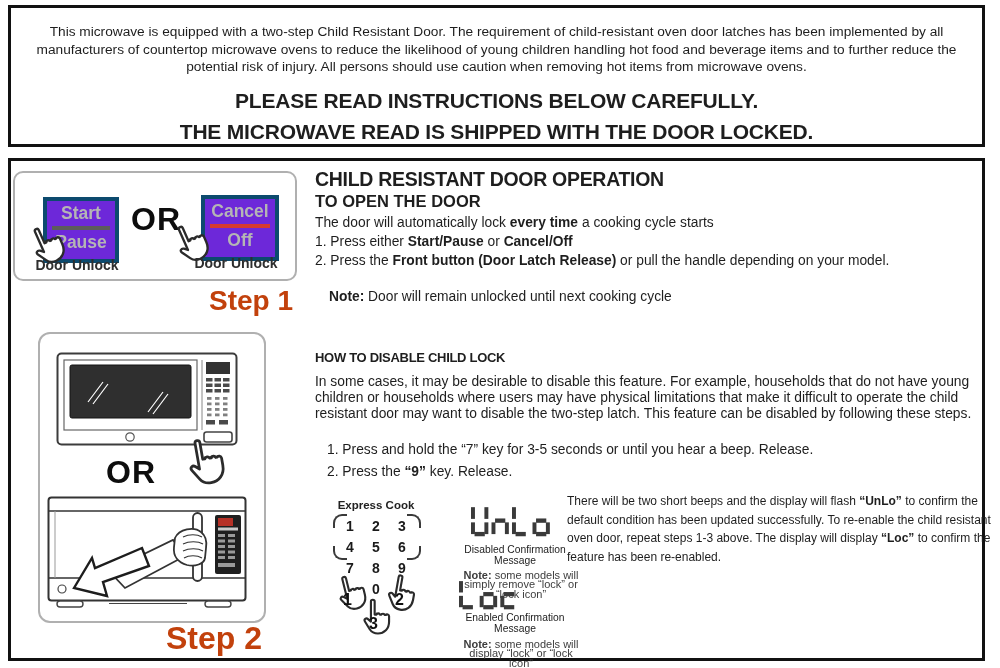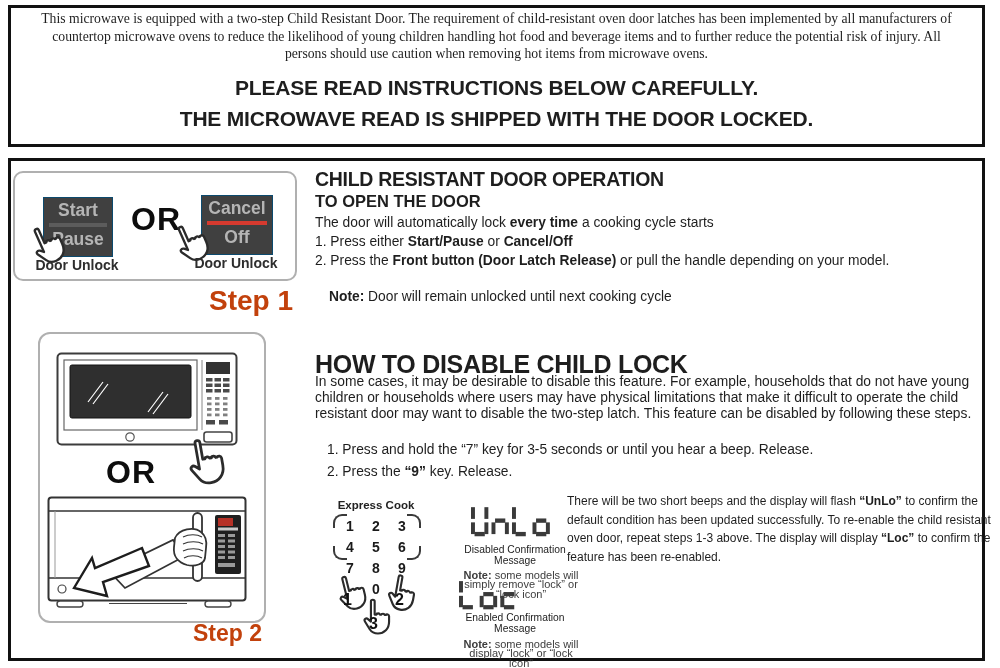--- a/index.html
+++ b/index.html
@@ -1,32 +1,32 @@
 <!DOCTYPE html>
 <html><head>
 <meta charset="utf-8">
 <style>
   html,body{margin:0;padding:0;background:#fff;}
   body{width:1000px;height:668px;position:relative;overflow:hidden;
        font-family:"Liberation Sans","DejaVu Sans",sans-serif;color:#1e1e1e;}
   .frame{position:absolute;border:3px solid #111;background:#fff;}
   #top-box{left:8px;top:5px;width:971px;height:136px;}
   #main-box{left:8px;top:158px;width:971px;height:497px;}
-  .notice{margin:2px 20px 0;text-align:center;font-size:13.7px;line-height:17.6px;font-family:Liberation Serif, serif;}
+  .notice{margin:15px 20px 0;text-align:center;font-size:13.7px;line-height:17.6px;}
   .warn{text-align:center;font-weight:bold;font-size:21px;letter-spacing:-0.2px;}
   #warn1{margin-top:13px;} #warn2{margin-top:7px;}
 
   
   .panel{position:absolute;border:2px solid #b0b0b0;border-radius:10px;background:#fff;}
   #step1-box{left:2px;top:10px;width:280px;height:106px;}
   #step2-box{left:27px;top:171px;width:224px;height:287px;border-radius:12px;}
   .step-label{position:absolute;text-align:right;font-weight:bold;font-size:28px;color:#c2410c;}
   #step1-label{left:2px;width:280px;top:124px;}
-  #step2-label{left:27px;width:224px;top:459px;font-size:23px;}
-  .demo-btn{position:absolute;background:#404040;border:1px solid #0c4a6e;}
+  #step2-label{left:27px;width:224px;top:459px;font-size:32px;}
+  .demo-btn{position:absolute;background:#6d28d9;border:4px solid #0c4a6e;}
   #btn-start{left:28px;top:24px;width:68px;height:58px;}
   #btn-cancel{left:186px;top:22px;width:70px;height:58px;}
   .k-top,.k-bot{height:25px;line-height:25px;text-align:center;font-weight:bold;
                 font-size:17.5px;color:#b5b5b5;}
   .k-line{height:4px;margin:0 5px;}
   .k-line.gray{background:#5c5c5c;} .k-line.red{background:#d63a2f;}
   .caption{position:absolute;text-align:center;font-weight:bold;font-size:14px;color:#2e2e2e;}
   #cap-left{left:5px;top:84px;width:114px;} #cap-right{left:166px;top:82px;width:110px;}
   .or{position:absolute;text-align:center;font-weight:bold;font-size:32px;
       letter-spacing:1px;color:#0d0d0d;}
@@ -37,21 +37,21 @@
   #hand-s2{left:142px;top:102px;width:46px;height:52px;transform:rotate(-10deg);}
   #mw1{position:absolute;left:16px;top:18px;} #mw2{position:absolute;left:7px;top:162px;}
 
   
   .rc{position:absolute;left:304px;}
   #r-title{top:7px;font-size:19.5px;font-weight:bold;letter-spacing:-0.3px;}
   #r-sub{top:31px;font-size:16.5px;font-weight:bold;}
   .body-line{font-size:13.8px;line-height:15.6px;}
   #r-intro{top:54px;} #r-item1{top:73px;} #r-item2{top:92px;width:672px;}
   #r-note{top:128px;left:318px;}
-  #d-title{top:189px;font-size:25px;font-weight:bold;letter-spacing:-0.3px;}
+  #d-title{top:189px;font-size:13px;font-weight:bold;letter-spacing:-0.3px;}
   #d-para{top:213px;width:680px;font-size:13.8px;line-height:16.2px;}
   .dstep{left:316px;font-size:13.8px;}
   #d-s1{top:281px;} #d-s2{top:303px;} #d-s3{top:325px;}
 
   
   #keypad{position:absolute;left:322px;top:338px;width:112px;height:152px;}
   #kp-label{position:absolute;left:2px;top:0;width:82px;text-align:center;
             font-weight:bold;font-size:11.5px;color:#222;}
   .corner{position:absolute;width:12px;height:12px;border:2px solid #3a3a3a;}
   .c-tl{left:0;top:15px;border-right:none;border-bottom:none;border-top-left-radius:9px;}

